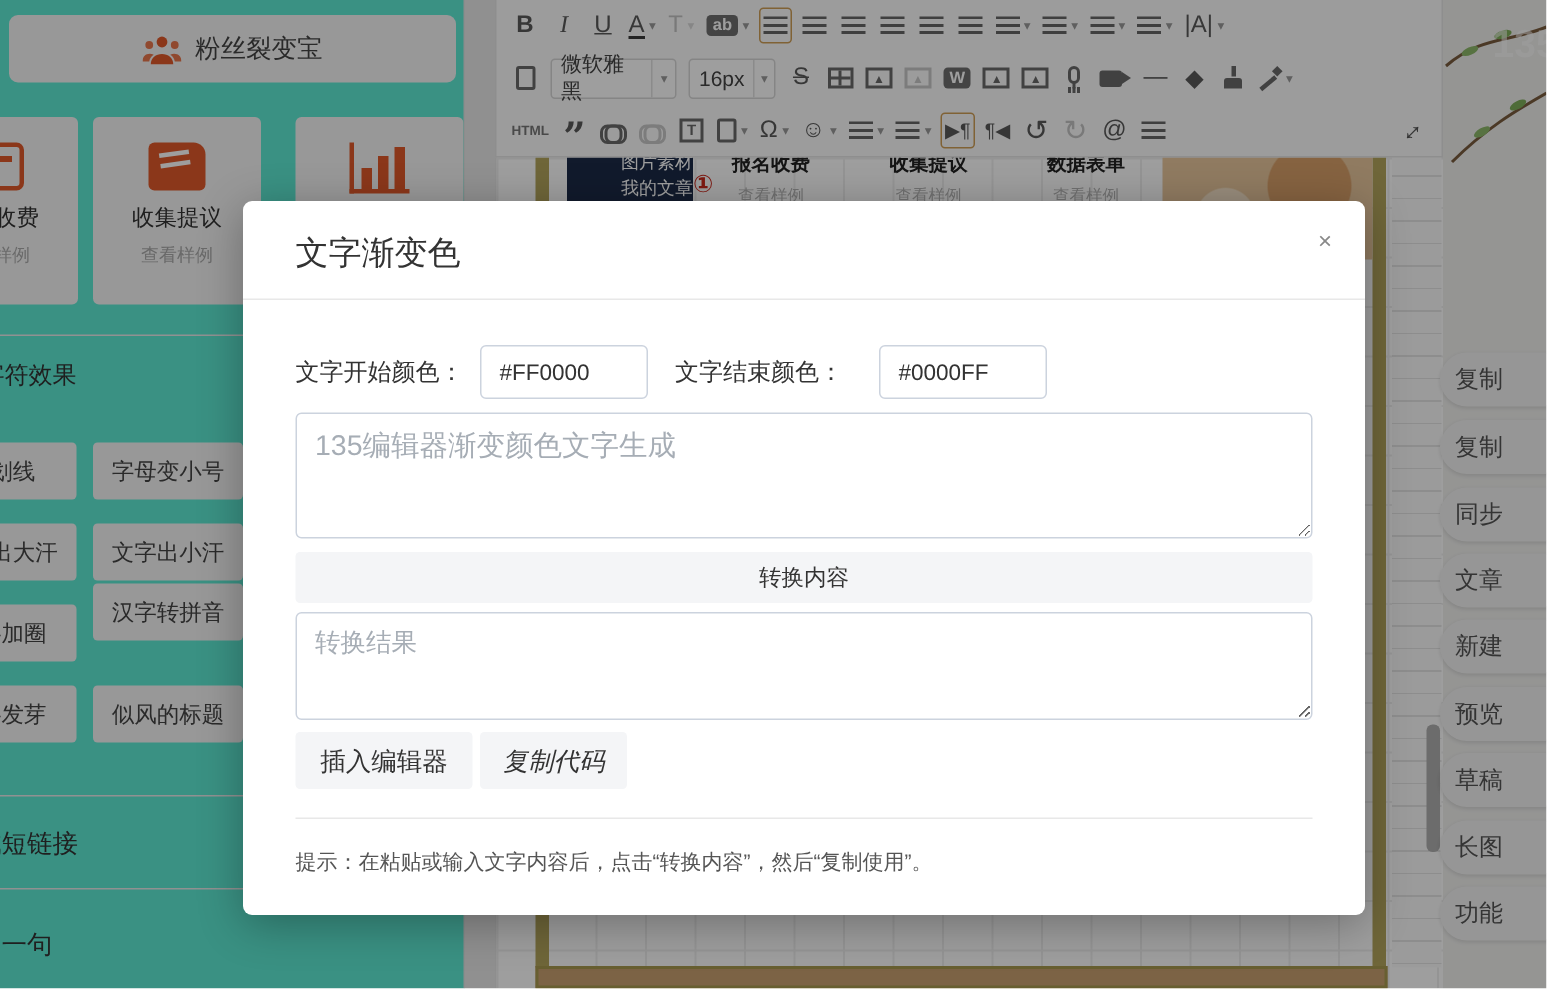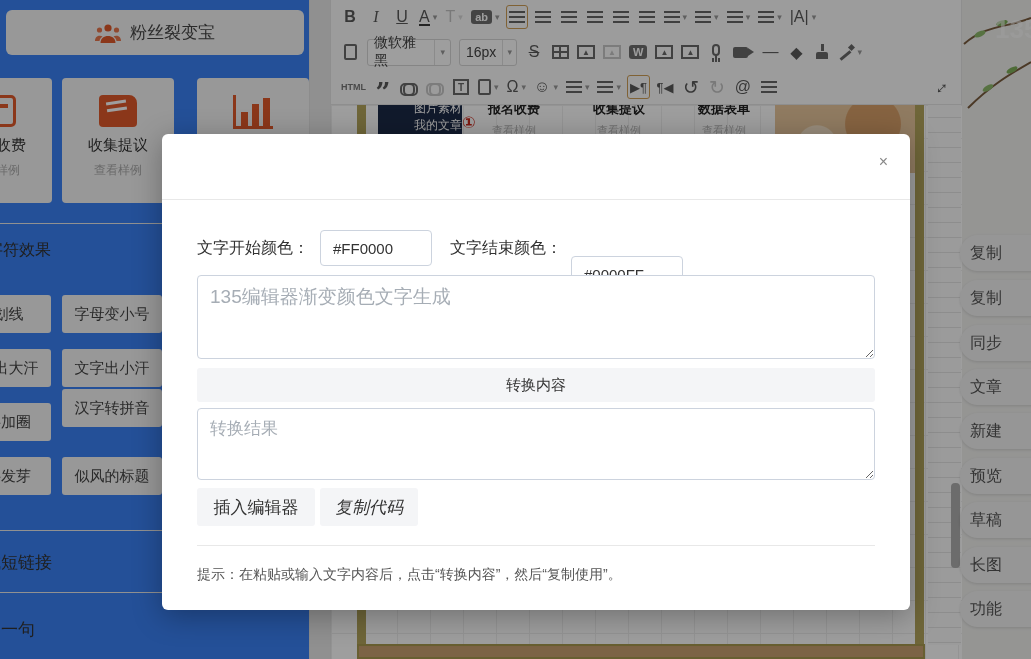--- a/index.html
+++ b/index.html
@@ -1,21 +1,21 @@
 <!DOCTYPE html>
 <html><head>
 <meta charset="utf-8">
 <style>
   * { margin:0; padding:0; box-sizing:border-box; }
   html,body { width:1031px; height:659px; overflow:hidden; }
   body { font-family:"Liberation Sans","DejaVu Sans",sans-serif; color:#333; background:#e9e9e9; }
   #page { position:relative; width:1031px; height:659px; overflow:hidden; background:#e9e9e9; }
 
   
-  .sidebar { position:absolute; left:0; top:0; width:310px; height:659px; background:#3b82f6; overflow:hidden; border-right:1px solid #e3e3e3; }
+  .sidebar { position:absolute; left:0; top:0; width:310px; height:659px; background:#5eead4; overflow:hidden; border-right:1px solid #e3e3e3; }
   .fan-header { position:absolute; left:6px; top:10px; width:298px; height:45px; background:#f6f6f6; border-radius:6px; display:flex; align-items:center; justify-content:center; gap:9px; font-size:17px; color:#444; }
   .s-card { position:absolute; top:78px; width:112px; height:125px; background:#f6f6f6; border-radius:4px; text-align:center; }
   .s-card .ci { position:absolute; top:17px; left:50%; transform:translateX(-50%); }
   .s-card .lbl { position:absolute; top:58px; width:100%; font-size:15px; color:#333; }
   .s-card .smp { position:absolute; top:84px; width:100%; font-size:12px; color:#aaa; }
   .ci-ticket { width:40px; height:32px; border:3px solid #e05a2b; border-radius:5px; }
   .ci-ticket::after { content:""; display:block; margin:6px 5px 0; height:4px; background:#e05a2b; }
   .ci-book { width:38px; height:32px; background:#e05a2b; border-radius:4px 8px 4px 4px; position:relative; }
   .ci-book::after { content:""; position:absolute; left:7px; top:6px; width:20px; height:3px; background:#fff; box-shadow:0 7px 0 #fff; transform:rotate(-8deg); }
   .ci-bars { width:40px; height:34px; border-left:3px solid #e05a2b; border-bottom:3px solid #e05a2b; display:flex; align-items:flex-end; gap:4px; padding:0 0 0 5px; }
@@ -327,27 +327,28 @@
   <div class="pill" style="top:369px;">文章</div>
   <div class="pill" style="top:413px;">新建</div>
   <div class="pill" style="top:458px;">预览</div>
   <div class="pill" style="top:502px;">草稿</div>
   <div class="pill" style="top:547px;">长图</div>
   <div class="pill" style="top:591px;">功能</div>
 
   <div class="overlay"></div>
 
   <div class="modal">
+    <div class="m-title">文字渐变色</div>
     <div class="m-close">×</div>
     <div class="m-hr1"></div>
 
     <label class="m-lab" style="left:35px;">文字开始颜色：</label>
     <input class="m-inp" style="left: 158px;" value="#FF0000">
     <label class="m-lab" style="left:288px;">文字结束颜色：</label>
-    <input class="m-inp" style="left: 409px; margin-top: 26px;" value="#0000FF">
+    <input class="m-inp" style="left: 424px;" value="#0000FF">
 
     <textarea class="m-ta" style="top: 141px; height: 84px;" placeholder="135编辑器渐变颜色文字生成"></textarea>
     <button class="m-convert">转换内容</button>
     <textarea class="m-ta" style="top: 274px; height: 72px; font-size: 17px;" placeholder="转换结果"></textarea>
 
     <button class="m-btn" style="left:35px; width:118px;">插入编辑器</button>
     <button class="m-btn" style="left:158px; width:98px;font-style:italic;">复制代码</button>
 
     <div class="m-hr2"></div>
     <div class="m-tip">提示：在粘贴或输入文字内容后，点击“转换内容”，然后“复制使用”。</div>

